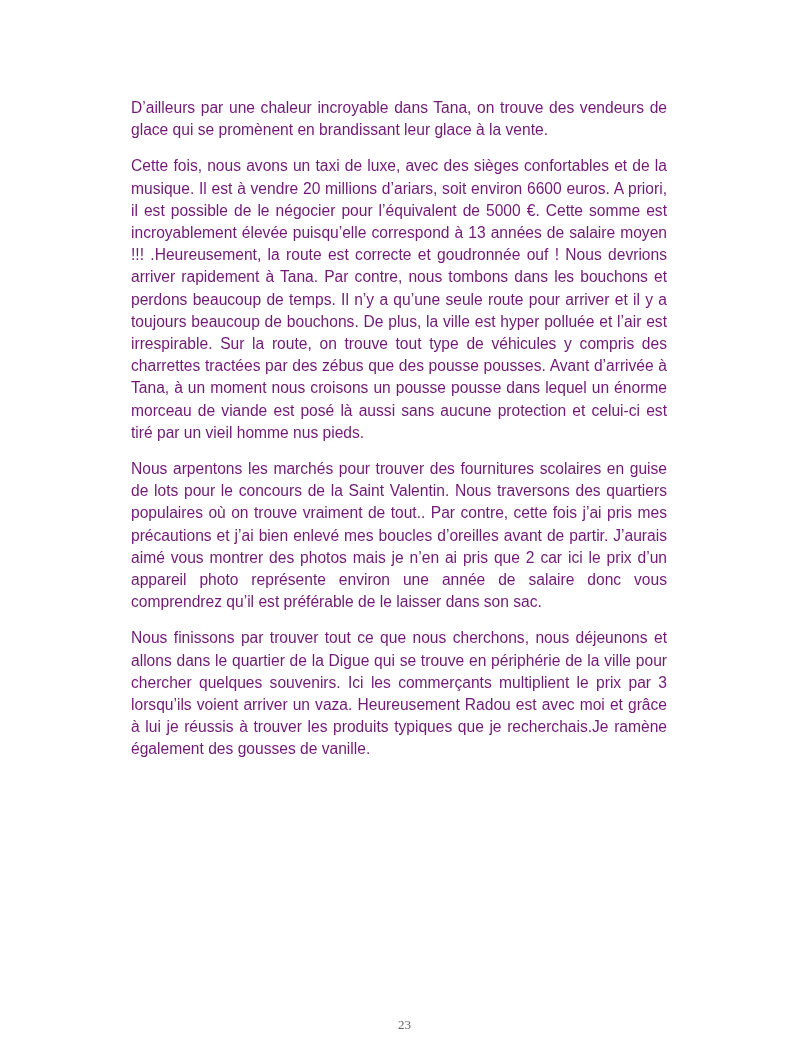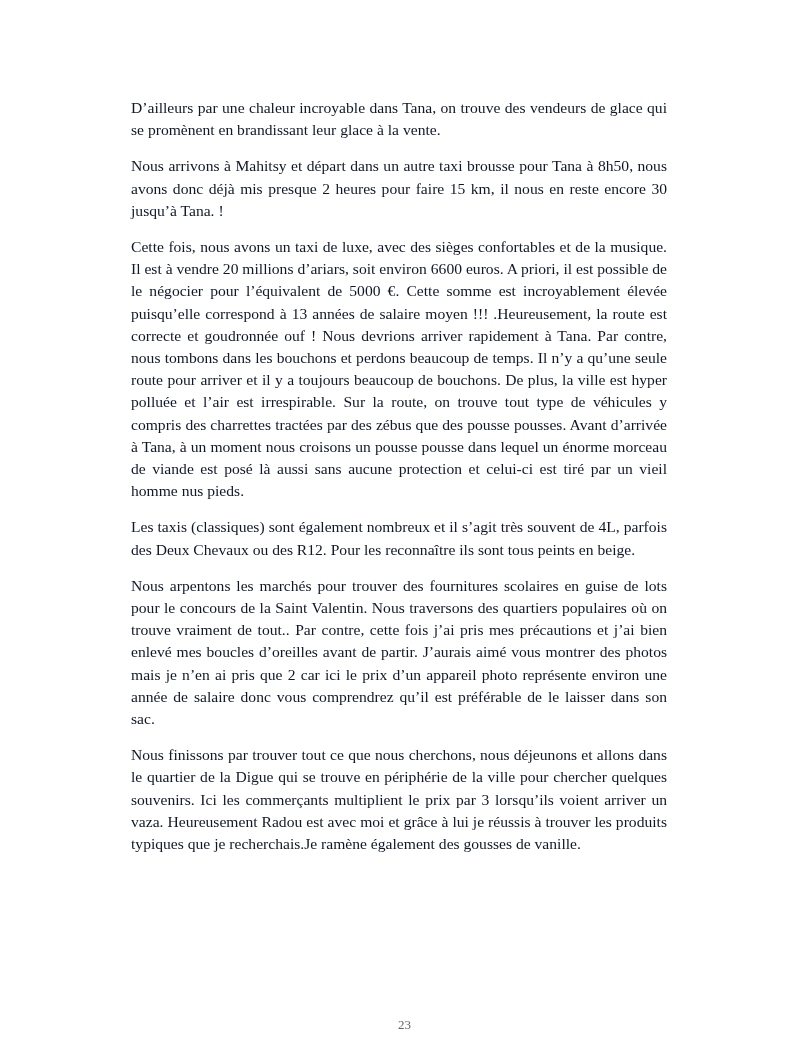--- a/index.html
+++ b/index.html
@@ -1,32 +1,30 @@
 <!DOCTYPE html>
 <html><head>
   <meta charset="utf-8">
   <style>
     html, body { margin: 0; padding: 0; background: #ffffff; }
     body { width: 795px; height: 1063px; position: relative; overflow: hidden; }
     .page {
       position: absolute; left: 131px; top: 97px; width: 536px;
-      font-family: Liberation Serif, serif; font-size: 15.6px; line-height: 22.2px;
-      color: #0f172a; text-align: justify;
+      font-family: Liberation Sans, sans-serif; font-size: 15.6px; line-height: 22.2px;
+      color: #701a75; text-align: justify;
     }
     .page p { margin: 0 0 14px 0; }
     .page-number {
       position: absolute; left: 7px; width: 795px; top: 1017px; text-align: center;
       font-family: "Liberation Serif", serif; font-size: 13px; color: #666666;
     }
   </style>
 </head>
 <body>
 
 <div class="page">
   <p>D’ailleurs par une chaleur incroyable dans Tana, on trouve des vendeurs de glace qui se promènent en brandissant leur glace à la vente.</p>
-  <p>Nous arrivons à Mahitsy et départ dans un autre taxi brousse pour Tana à 8h50, nous avons donc déjà mis presque  2 heures pour faire 15 km, il nous en reste encore 30 jusqu’à Tana. !</p>
   <p>Cette fois, nous avons un taxi de luxe, avec des sièges confortables et de la musique. Il est à vendre 20 millions  d’ariars, soit environ 6600 euros. A priori, il est possible de le négocier pour l’équivalent de 5000 €. Cette somme est incroyablement élevée puisqu’elle correspond à  13 années de salaire moyen !!! .Heureusement, la route est correcte et goudronnée ouf ! Nous devrions arriver  rapidement à Tana. Par contre, nous tombons dans les bouchons et perdons beaucoup de temps. Il n’y a qu’une seule route pour arriver et il y a toujours beaucoup de bouchons. De plus, la ville est hyper polluée et l’air est  irrespirable. Sur la route, on trouve tout type de véhicules y compris des charrettes tractées par des zébus que des pousse pousses. Avant d’arrivée à Tana, à un moment nous croisons un pousse pousse dans lequel un énorme morceau de viande est posé là aussi sans aucune protection et celui-ci est tiré par un vieil homme nus pieds.</p>
-  <p>Les taxis (classiques) sont également nombreux et il s’agit très souvent de 4L, parfois des Deux Chevaux ou des R12. Pour les reconnaître ils sont tous peints en beige.</p>
   <p>Nous arpentons les marchés pour trouver des fournitures scolaires en guise de lots pour le concours de la Saint Valentin. Nous traversons des quartiers populaires où on trouve vraiment de tout.. Par contre, cette fois j’ai pris mes précautions et j’ai bien enlevé mes boucles  d’oreilles avant de partir. J’aurais aimé vous montrer des photos mais je n’en ai pris que 2 car ici le prix d’un appareil photo représente environ une année  de salaire donc vous comprendrez qu’il est préférable de le laisser dans son sac.</p>
   <p>Nous finissons par trouver tout ce que nous cherchons, nous déjeunons et allons dans le quartier de la Digue qui se trouve en périphérie de la ville pour chercher quelques souvenirs. Ici les commerçants multiplient le prix par 3 lorsqu’ils voient arriver un vaza. Heureusement Radou est avec moi et grâce à lui je réussis à trouver les produits typiques que je recherchais.Je ramène également des gousses de vanille.</p>
 </div>
 
 <div class="page-number">23</div>
 
 </body></html>

